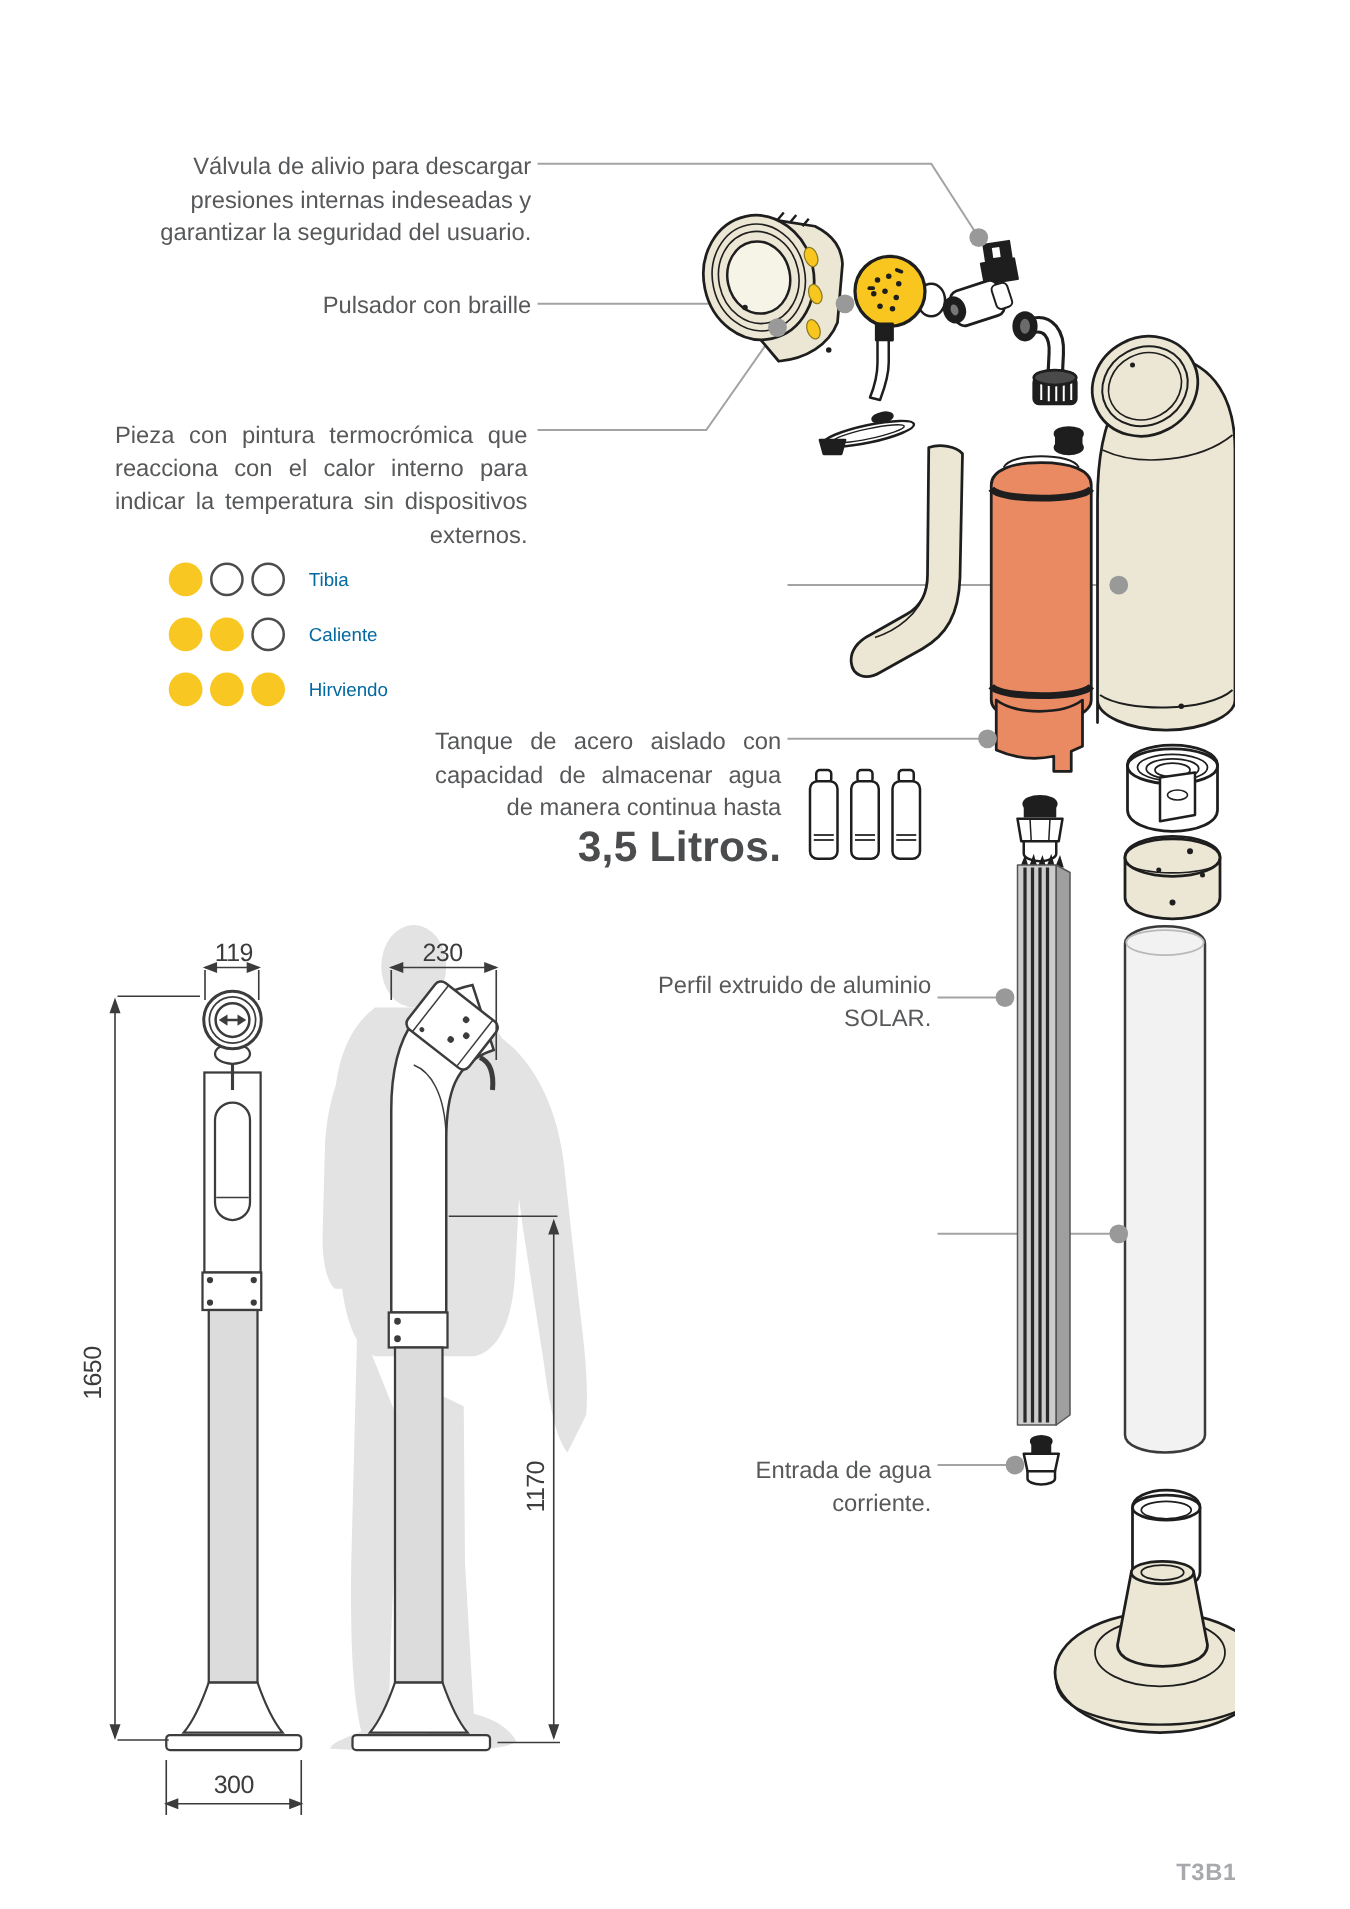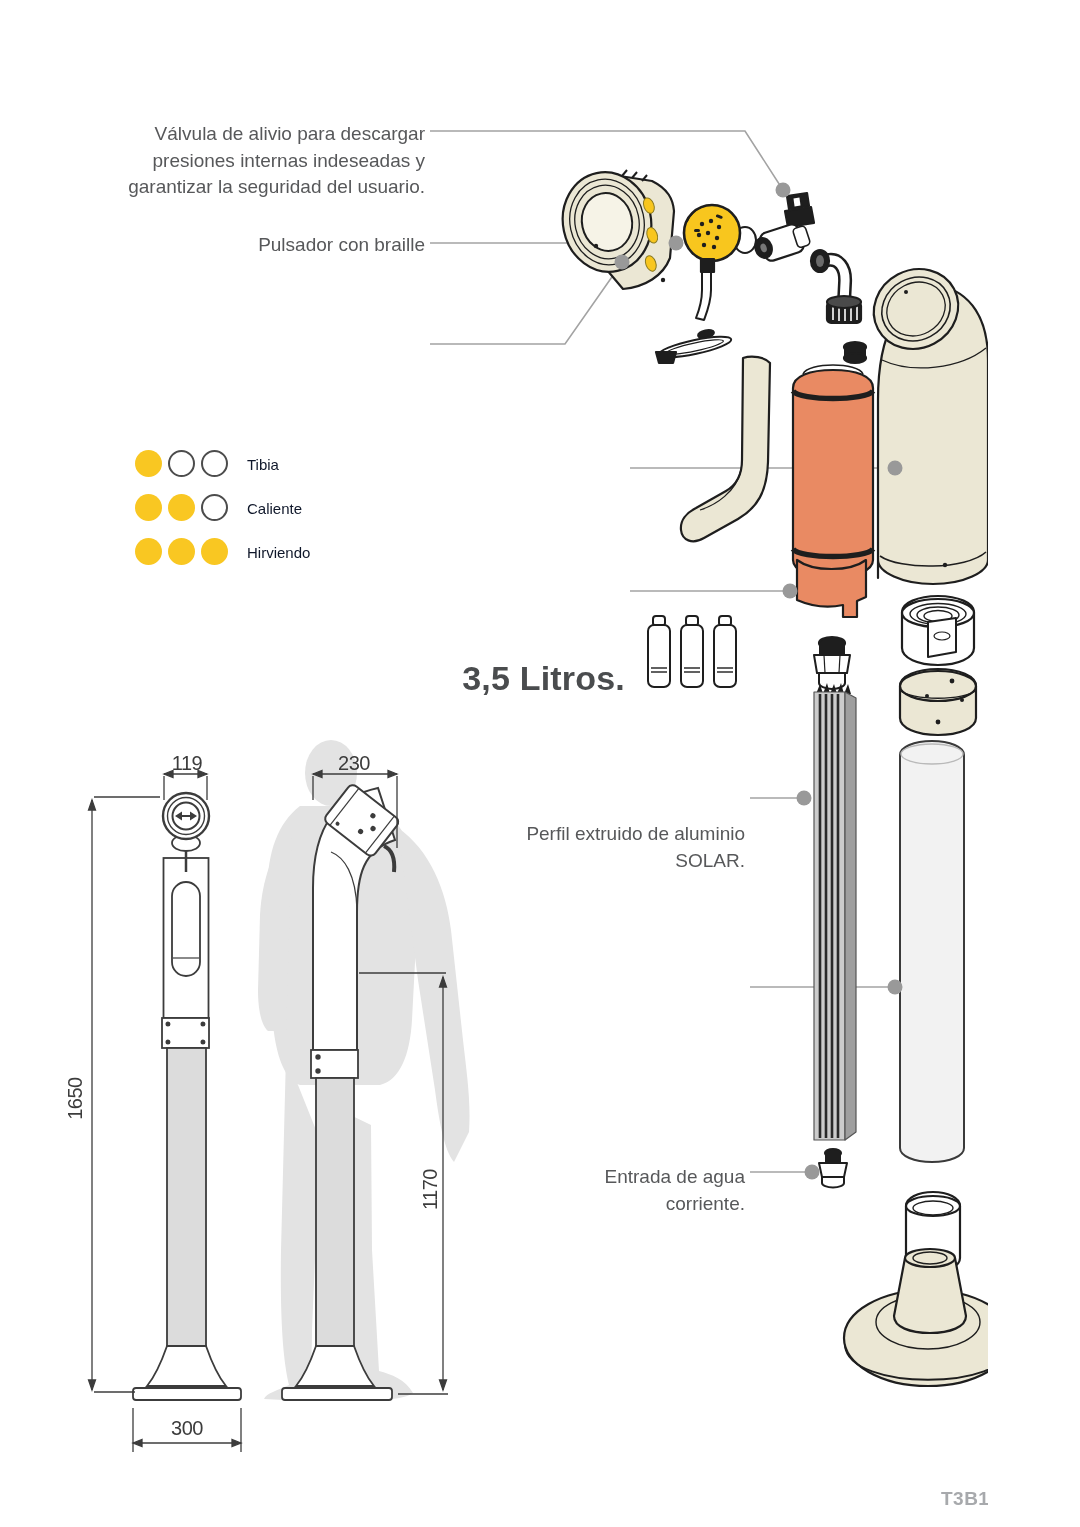--- a/index.html
+++ b/index.html
@@ -2,21 +2,21 @@
 <html><head>
 <meta charset="utf-8">
 <style>
   html,body{margin:0;padding:0;background:#fff;}
   .page{position:relative;width:988px;height:1527px;background:#ffffff;overflow:hidden;
         font-family:"Liberation Sans","DejaVu Sans",sans-serif;}
   svg{position:absolute;left:0;top:0;}
   .lbl{position:absolute;color:#57585a;font-size:19px;line-height:1.4;text-align:right;}
   .just{text-align:justify;text-align-last:right;}
   .big{font-size:34px;font-weight:bold;color:#4a4c4e;letter-spacing:0.2px;}
-  .legend-label{position:absolute;color:#0f172a;font-size:15px;text-align:left;}
+  .legend-label{position:absolute;color:#0369a1;font-size:15px;text-align:left;}
   .legend-row{position:absolute;display:flex;gap:6px;}
   .dot{width:27px;height:27px;border-radius:50%;box-sizing:border-box;}
   .dot.filled{background:#f9c722;}
   .dot.empty{background:#ffffff;border:2.5px solid #4c4c4c;}
   .dim{position:absolute;color:#3c3c3c;font-size:20px;text-align:center;letter-spacing:-0.5px;}
   .dim.rot{transform:rotate(-90deg);}
   .code{position:absolute;color:#a7a9ac;font-weight:bold;font-size:19px;letter-spacing:0.5px;text-align:right;}
 </style>
 </head>
 <body>
@@ -323,20 +323,21 @@
       <circle cx="895" cy="468" r="7.5"></circle>
       <circle cx="790" cy="591" r="7.5"></circle>
       <circle cx="804" cy="798" r="7.5"></circle>
       <circle cx="895" cy="987" r="7.5"></circle>
       <circle cx="812" cy="1172" r="7.5"></circle>
     </g>
   </svg>
 
   <div class="lbl" style="left:95px;top:121px;width:330px;">Válvula de alivio para descargar presiones internas indeseadas y garantizar la seguridad del usuario.</div>
   <div class="lbl" style="left:95px;top:232px;width:330px;">Pulsador con braille</div>
+  <div class="lbl just" style="left:92px;top:336px;width:330px;">Pieza con pintura termocrómica que reacciona con el calor interno para indicar la temperatura sin dispositivos externos.</div>
 
   <div class="legend-row" style="left:135px;top:450px;">
     <div class="dot filled"></div>
     <div class="dot empty"></div>
     <div class="dot empty"></div>
   </div>
   <div class="legend-label" style="left:247px;top:456px;">Tibia</div>
 
   <div class="legend-row" style="left:135px;top:494px;">
     <div class="dot filled"></div>
@@ -345,22 +346,23 @@
   </div>
   <div class="legend-label" style="left:247px;top:500px;">Caliente</div>
 
   <div class="legend-row" style="left:135px;top:538px;">
     <div class="dot filled"></div>
     <div class="dot filled"></div>
     <div class="dot filled"></div>
   </div>
   <div class="legend-label" style="left:247px;top:544px;">Hirviendo</div>
 
+  <div class="lbl just" style="left:348px;top:581px;width:277px;">Tanque de acero aislado con capacidad de almacenar agua de manera continua hasta</div>
   <div class="lbl big" style="left:345px;top:655px;width:280px;">3,5 Litros.</div>
-  <div class="lbl" style="left:525px;top:821px;width:220px;">Perfil extruido de aluminio SOLAR.</div>
+  <div class="lbl" style="left:525px;top:776px;width:220px;">Perfil extruido de aluminio SOLAR.</div>
   <div class="lbl" style="left:545px;top:1164px;width:200px;">Entrada de agua corriente.</div>
 
   <div class="dim" style="left:157px;top:752px;width:60px;">119</div>
   <div class="dim" style="left:324px;top:752px;width:60px;">230</div>
   <div class="dim rot" style="left:40px;top:1087px;width:70px;">1650</div>
   <div class="dim rot" style="left:395px;top:1178px;width:70px;">1170</div>
   <div class="dim" style="left:157px;top:1417px;width:60px;text-align:center;">300</div>
 
   <div class="code" style="left:840px;top:1488px;width:200px;">T3B11GN4</div>
 </div>

